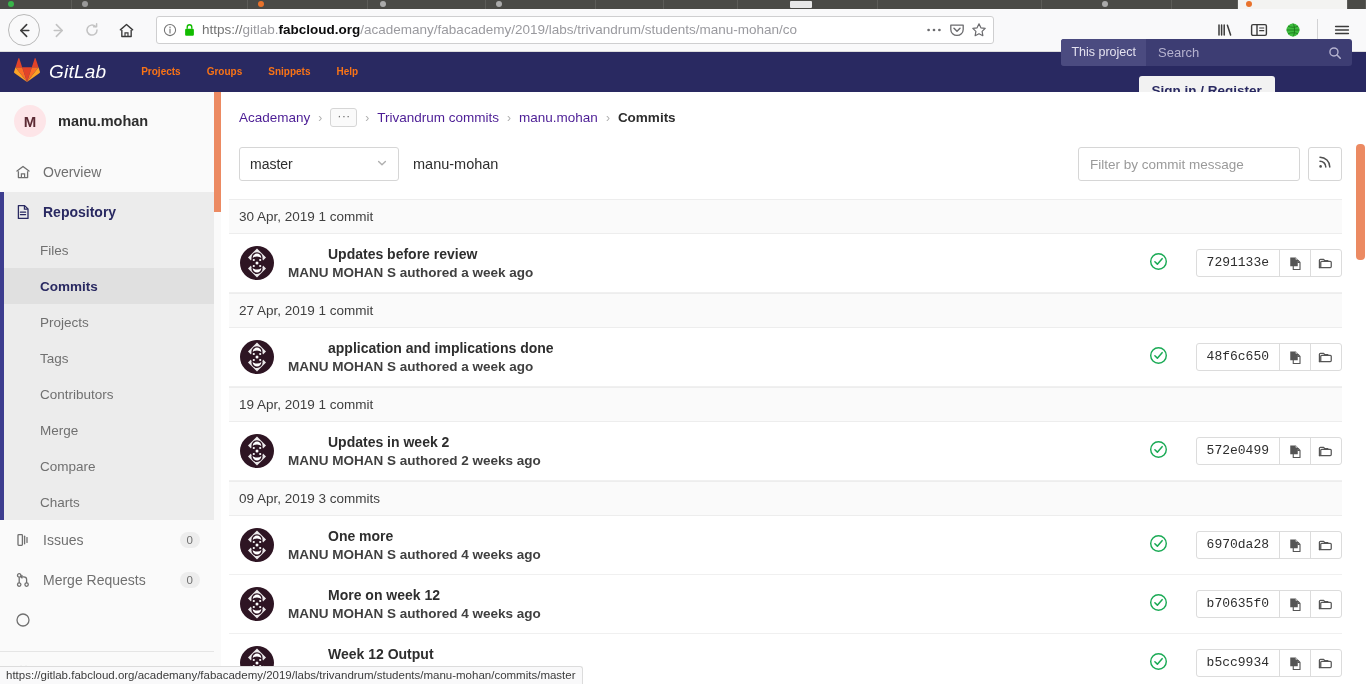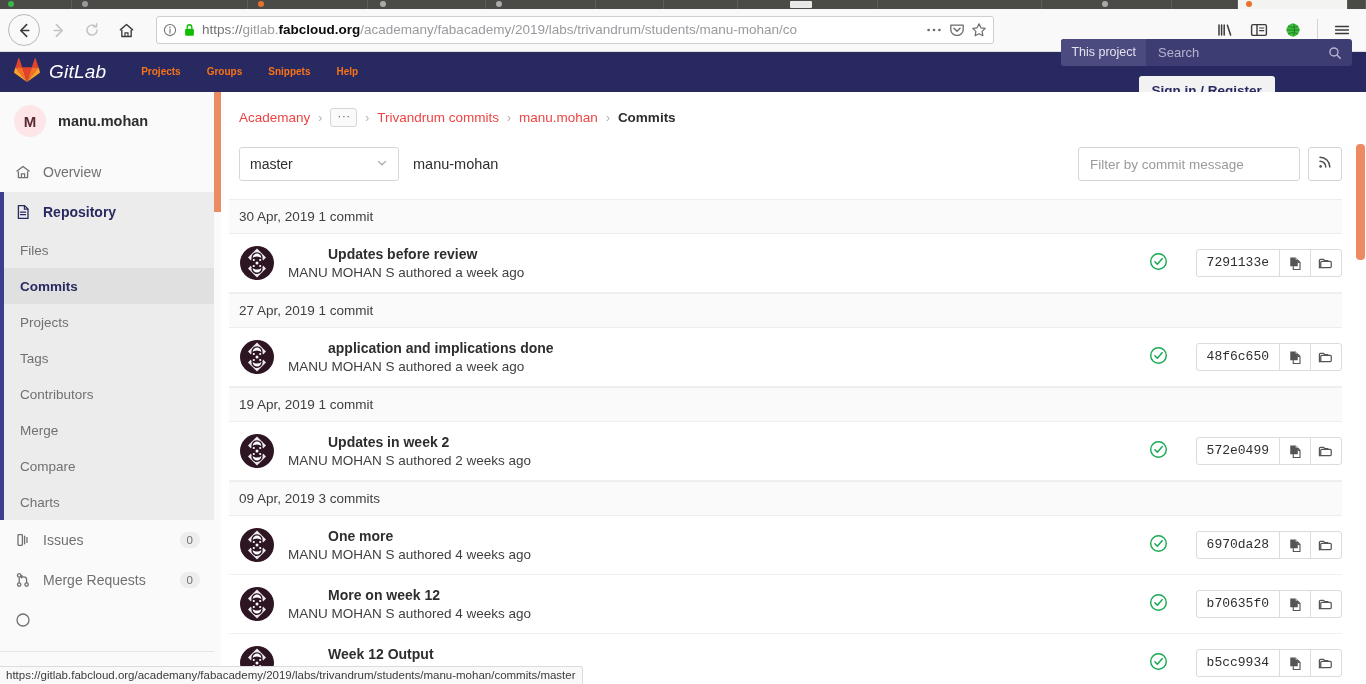--- a/index.html
+++ b/index.html
@@ -107,21 +107,21 @@
   }
   .sb-group { background: #ececec; }
   .sb-group .sb-item.parent { color: #292961; font-weight: 700; }
   .sb-group::before {
     content: ""; position: absolute; left: 0; top: 0; bottom: 0;
     width: 4px; background: #3d3d8f;
   }
   .sb-group { position: relative; }
   .sb-sub {
     display: flex; align-items: center; height: 36px;
-    padding-left: 20px; font-size: 13.5px; color: #707070;
+    padding-left: 40px; font-size: 13.5px; color: #707070;
   }
   .sb-sub.active { background: #e0e0e0; color: #292961; font-weight: 700; }
   #sb-bottom {
     margin-top: auto; border-top: 1px solid #e5e5e5;
     display: flex; align-items: center; gap: 10px;
     padding: 12px 14px; font-size: 13.5px; color: #707070;
   }
   #sb-fade {
     position: absolute; left: 0; right: 1px; bottom: 44px; height: 22px;
     background: linear-gradient(to bottom, rgba(250,250,250,0), #fafafa);
@@ -136,21 +136,21 @@
     position: absolute; left: 0; width: 7px; top: 0; height: 120px;
     background: #ec8a62;
   }
 
   
   #content { flex: 1; background: #fff; position: relative; overflow: hidden; }
   #breadcrumb {
     display: flex; align-items: center; gap: 8px;
     padding: 16px 0 0 24px; font-size: 13.5px; color: #707070;
   }
-  #breadcrumb .crumb { color: #ef4444; }
+  #breadcrumb .crumb { color: #4c1d95; }
   #breadcrumb .crumb.last { color: #2e2e2e; font-weight: 700; }
   #breadcrumb .sep { color: #b0b0b0; font-size: 12px; }
   #breadcrumb .ellipsis {
     border: 1px solid #d6d6d6; border-radius: 3px;
     padding: 0px 6px 3px 6px; font-size: 13px; color: #707070;
     line-height: 14px; background: #fafafa;
   }
 
   #toolbar {
     display: flex; align-items: center; gap: 14px;
@@ -178,21 +178,21 @@
     background: #fafafa; border-top: 1px solid #ededed; border-bottom: 1px solid #ededed;
     padding: 9px 0 9px 10px; font-size: 13.5px; color: #404040;
   }
   .commit-row {
     display: flex; align-items: center; gap: 13px;
     padding: 11px 0 11px 10px; border-bottom: 1px solid #f0f0f0;
   }
   .c-avatar { width: 36px; height: 36px; flex: 0 0 36px; }
   .c-main { display: flex; flex-direction: column; gap: 3px; }
   .c-title { font-size: 14px; font-weight: 700; color: #2e2e2e; margin-left: 40px; }
-  .c-meta { font-size: 13.5px; color: #404040; }
+  .c-meta { font-size: 13.5px; color: #404040; font-weight: bold; }
   .c-right { margin-left: auto; display: flex; align-items: center; gap: 28px; }
   .c-sha {
     height: 28px; display: flex; align-items: center;
     border: 1px solid #dcdcdc; border-radius: 3px; overflow: hidden;
   }
   .c-sha .sha {
     font-family: "Liberation Mono", monospace; font-size: 13px; color: #2e2e2e;
     padding: 0 10px; line-height: 26px;
   }
   .c-sha .sbtn {

